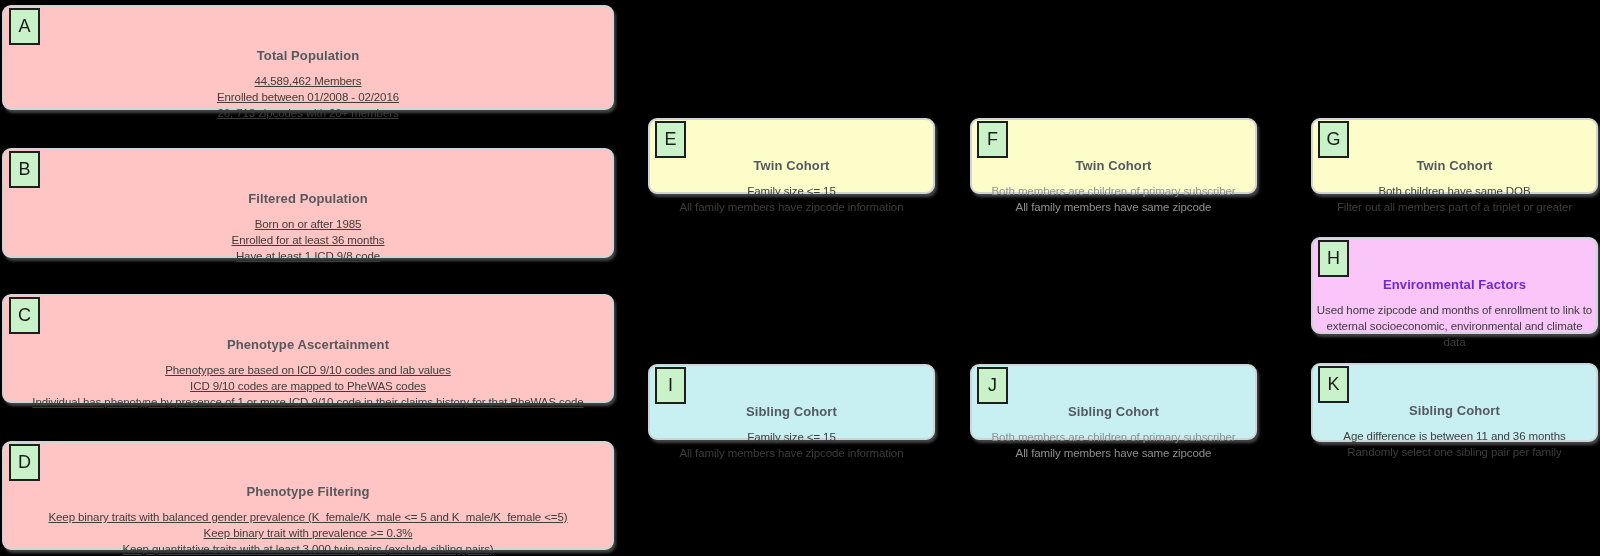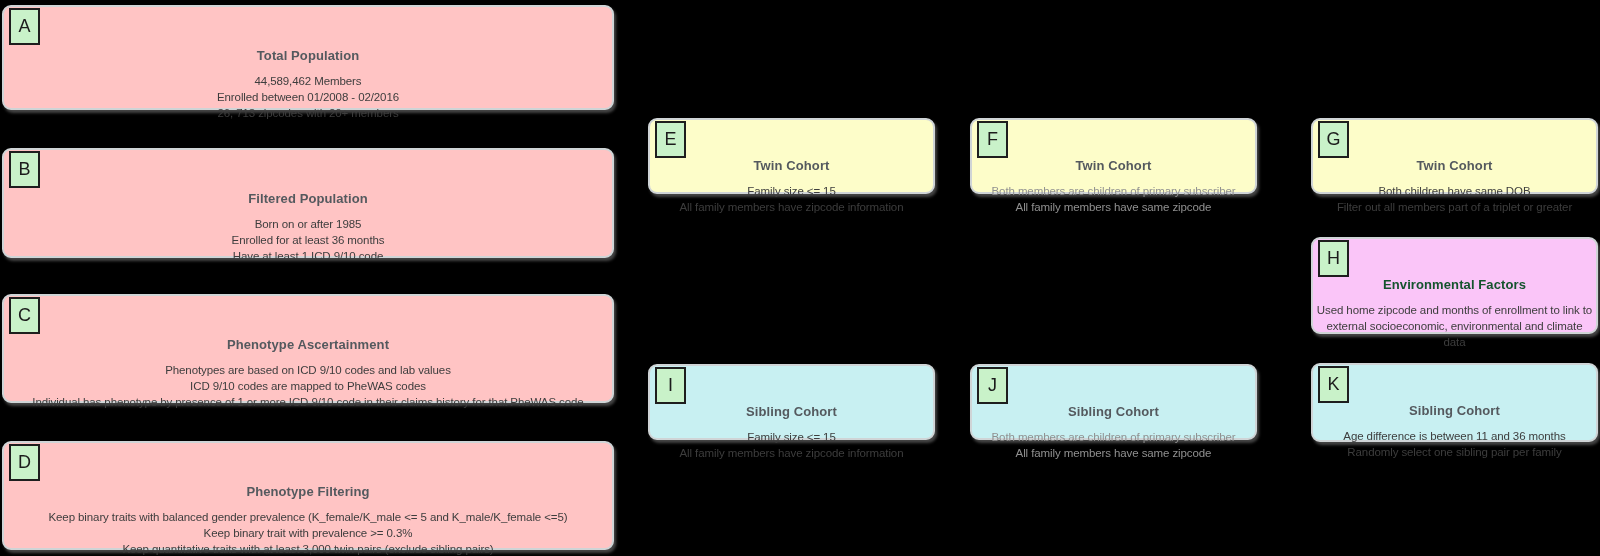--- a/index.html
+++ b/index.html
@@ -47,21 +47,21 @@
   }
   .box-body {
     font-size: 11.5px;
     letter-spacing: -0.1px;
     line-height: 16px;
     width: 100%;
     padding: 0 2px;
     box-sizing: border-box;
   }
   .box-body .line { white-space: normal; }
-  .box.wide .box-body .line { white-space: nowrap; }
+  .box.wide .box-body .line { white-space: nowrap; text-decoration: underline; }
 </style>
 </head>
 <body>
 
 <div class="canvas" id="canvas" style="background: rgb(0, 0, 0);">
 
 <div class="box tall wide" style="left: 2px; top: 5px; width: 612px; height: 105px; background: rgb(255, 196, 196);">
       <div class="badge" style="background: rgb(201, 242, 201);">
         <span>A</span>
       </div>
@@ -73,21 +73,21 @@
       </div>
     </div>
     <div class="box tall wide" style="left: 2px; top: 148px; width: 612px; height: 110px; background: rgb(255, 196, 196);">
       <div class="badge" style="background: rgb(201, 242, 201);">
         <span>B</span>
       </div>
       <div class="box-title" style="color: rgb(84, 89, 94);">Filtered Population</div>
       <div class="box-body" style="color: rgb(61, 61, 61);">
         <div class="line">Born on or after 1985</div>
         <div class="line">Enrolled for at least 36 months</div>
-        <div class="line">Have at least 1 ICD 9/10 code</div>
+        <div class="line">Have at least 1 ICD 9/8 code</div>
       </div>
     </div>
     <div class="box tall wide" style="left: 2px; top: 294px; width: 612px; height: 109px; background: rgb(255, 196, 196);">
       <div class="badge" style="background: rgb(201, 242, 201);">
         <span>C</span>
       </div>
       <div class="box-title" style="color: rgb(84, 89, 94);">Phenotype Ascertainment</div>
       <div class="box-body" style="color: rgb(61, 61, 61);">
         <div class="line">Phenotypes are based on ICD 9/10 codes and lab values</div>
         <div class="line">ICD 9/10 codes are mapped to PheWAS codes</div>
@@ -132,21 +132,21 @@
       <div class="box-title" style="color: rgb(84, 89, 94);">Twin Cohort</div>
       <div class="box-body" style="color: rgb(61, 61, 61);">
         <div class="line">Both children have same DOB</div>
         <div class="line">Filter out all members part of a triplet or greater</div>
       </div>
     </div>
     <div class="box" style="left: 1311px; top: 237px; width: 287px; height: 97px; background: rgb(250, 197, 248);">
       <div class="badge" style="background: rgb(201, 242, 201);">
         <span>H</span>
       </div>
-      <div class="box-title" style="color: #14532d;">Environmental Factors</div>
+      <div class="box-title" style="color: #6d28d9;">Environmental Factors</div>
       <div class="box-body" style="color: rgb(61, 61, 61);">
         <div class="line">Used home zipcode and months of enrollment to link to external socioeconomic, environmental and climate data</div>
       </div>
     </div>
     <div class="box" style="left: 648px; top: 364px; width: 287px; height: 76px; background: rgb(200, 240, 242);">
       <div class="badge" style="background: rgb(201, 242, 201);">
         <span>I</span>
       </div>
       <div class="box-title" style="color: rgb(84, 89, 94);">Sibling Cohort</div>
       <div class="box-body" style="color: rgb(61, 61, 61);">

